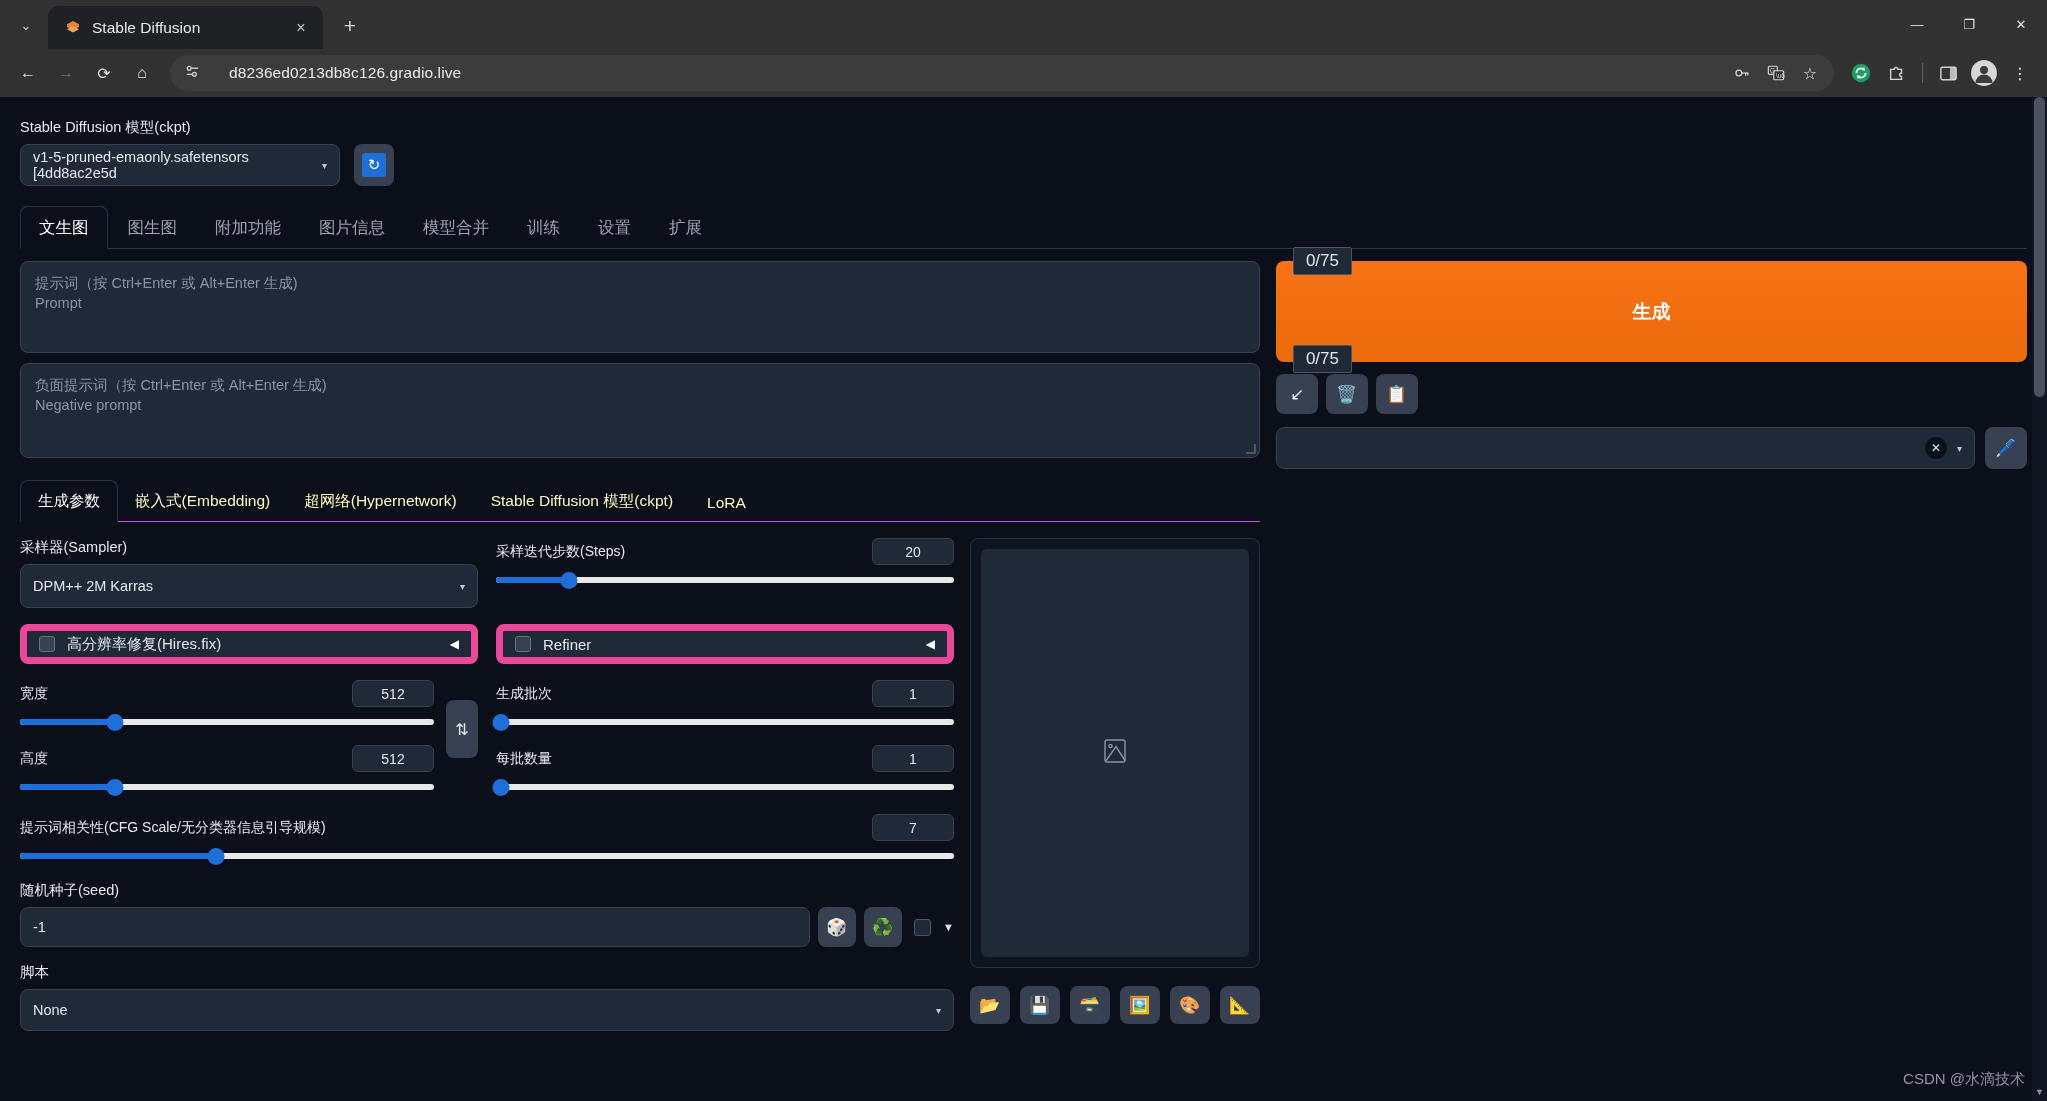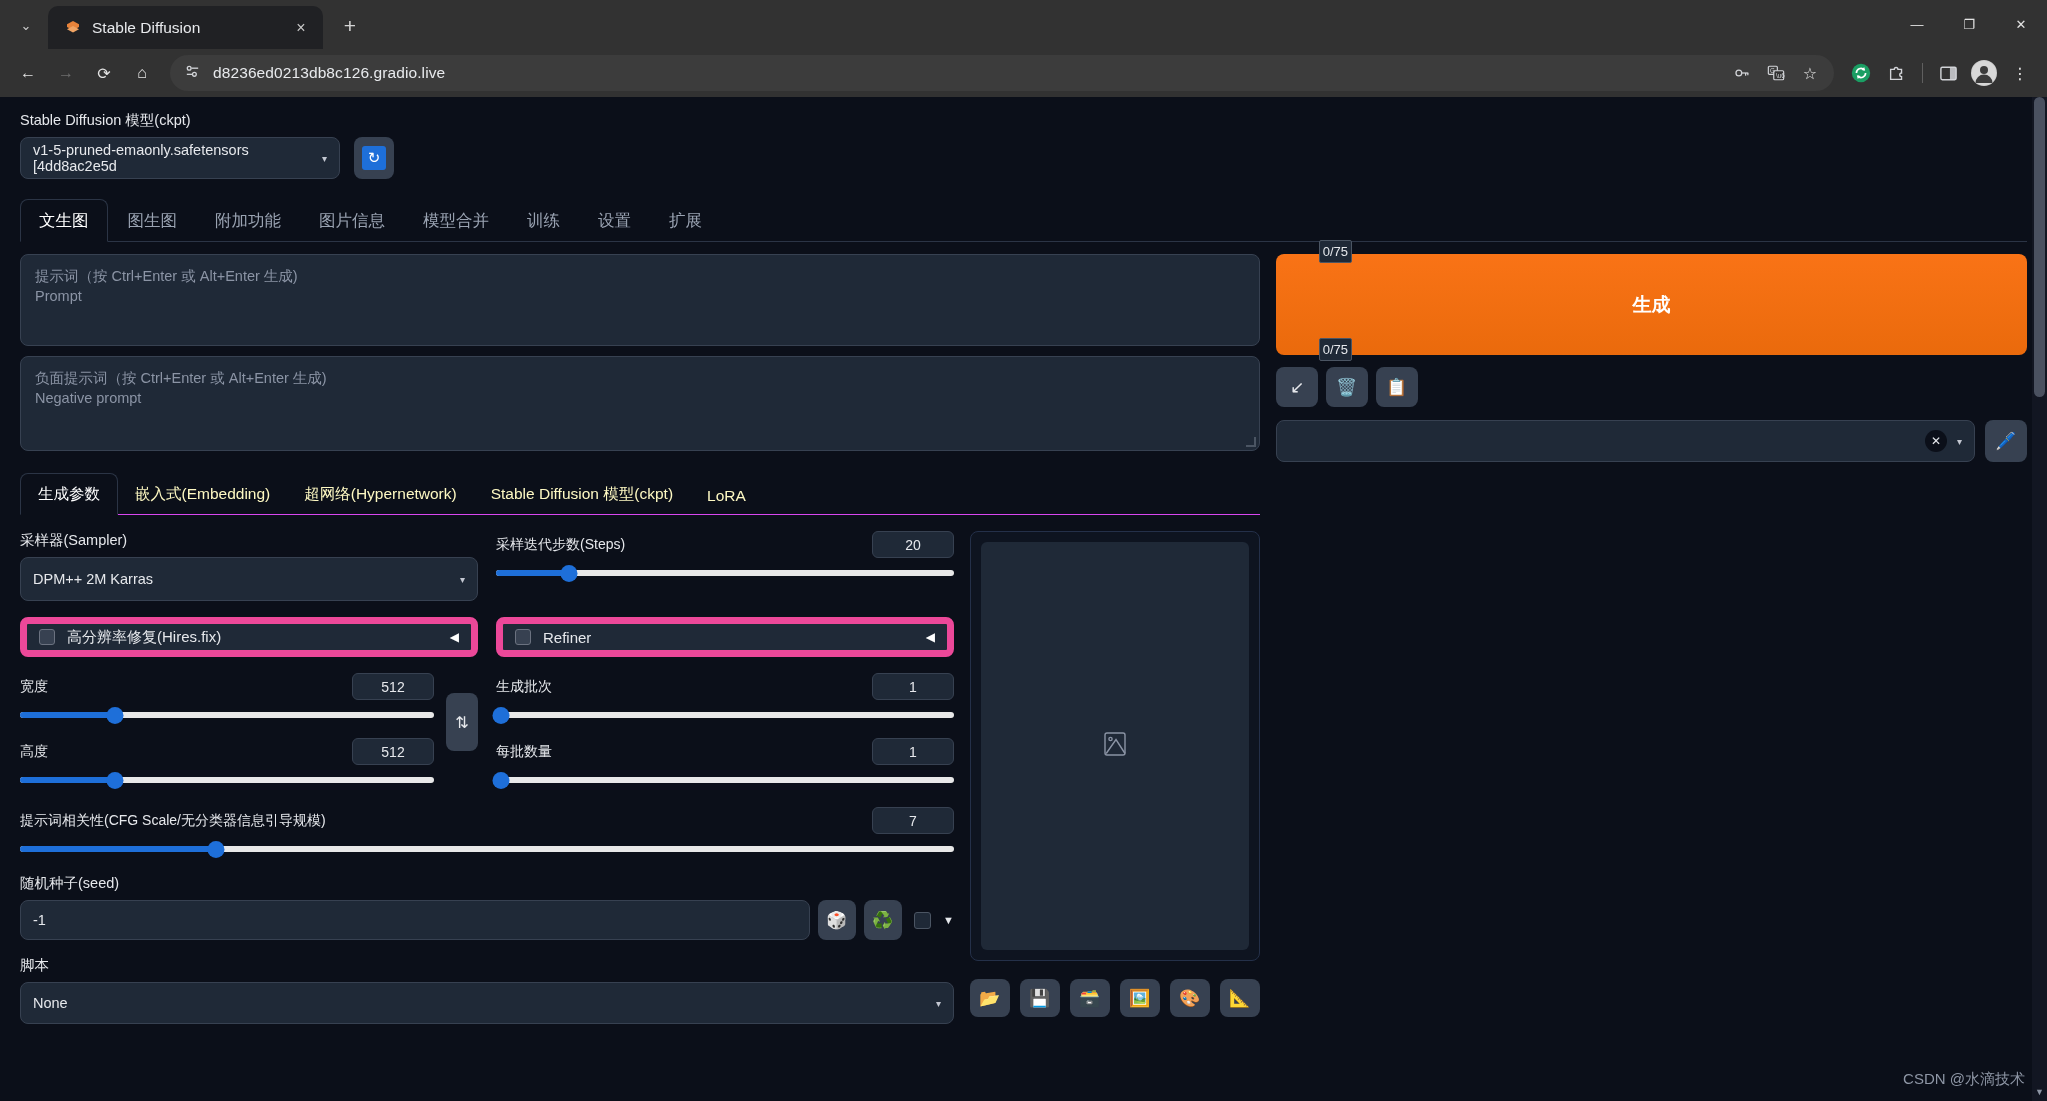--- a/index.html
+++ b/index.html
@@ -52,38 +52,38 @@
     padding: 0 10px; gap: 2px;
   }
   .nav-btn {
     width: 36px; height: 36px; border-radius: 50%; display: flex;
     align-items: center; justify-content: center; color: #e3e3e3;
   }
   .nav-btn.disabled { color: #6e6e6e; }
   .omnibox {
     flex: 1; height: 36px; background: #3c3c3c; border-radius: 18px;
     display: flex; align-items: center; padding: 0 14px; margin: 0 8px;
-    gap: 12px; position: relative;
+    gap: 28px; position: relative;
   }
   .omnibox-url { color: #e8eaed; font-size: 15.5px; letter-spacing: .1px; }
   .omni-actions { position: absolute; right: 10px; display: flex; gap: 6px; align-items: center; }
   .omni-icon { width: 28px; height: 28px; display:flex; align-items:center; justify-content:center; color: #e3e3e3; }
   .tb-icon { width: 34px; height: 34px; display:flex; align-items:center; justify-content:center; color: #e3e3e3; }
   .tb-divider { width: 1px; height: 20px; background: #5f5f5f; margin: 0 6px; }
   .avatar {
     width: 26px; height: 26px; border-radius: 50%; background: #cfcfcf;
     display: flex; align-items: center; justify-content: center; font-size: 14px;
   }
 
   
   .page {
     position: relative; height: calc(1101px - 97px); background: #0b0f19;
     overflow: hidden;
   }
-  .page-inner { padding: 14px 20px 0 20px; }
+  .page-inner { padding: 14px 20px 0 20px; margin-top: 7px; }
 
   .scrollbar {
     position: absolute; right: 0; top: 0; width: 15px; height: 100%;
     background: #121622;
   }
   .scrollbar .thumb {
     position: absolute; top: 0; left: 2px; width: 11px; height: 300px;
     background: #4a5160; border-radius: 6px;
   }
   .sb-arrow { position:absolute; left:3px; color:#8c94a3; font-size:9px; }
@@ -130,22 +130,22 @@
   
   .prompt-wrap { position: relative; }
   .prompt-box {
     background: #1f2937; border: 1px solid #374151; border-radius: 8px;
     height: 92px; padding: 11px 14px; color: #8b94a5; font-size: 14.5px;
     line-height: 1.38; position: relative;
   }
   .prompt-box.second { margin-top: 10px; height: 95px; }
   .counter {
     position: absolute; right: -92px; top: -14px; background: #1f2937;
-    border: 1px solid #4b5563; border-radius: 2px; padding: 3px 3px;
-    color: #e6e8ec; font-size: 13px;
+    border: 1px solid #4b5563; border-radius: 2px; padding: 3px 12px;
+    color: #e6e8ec; font-size: 17px;
   }
   .counter.c2 { top: 84px; }
   .resize-grip {
     position: absolute; right: 3px; bottom: 3px; width: 10px; height: 10px;
     border-right: 2px solid #4b5563; border-bottom: 2px solid #4b5563;
   }
 
   
   .gen-btn {
     background: linear-gradient(180deg,#f97316,#ea6a0c); border-radius: 8px;

